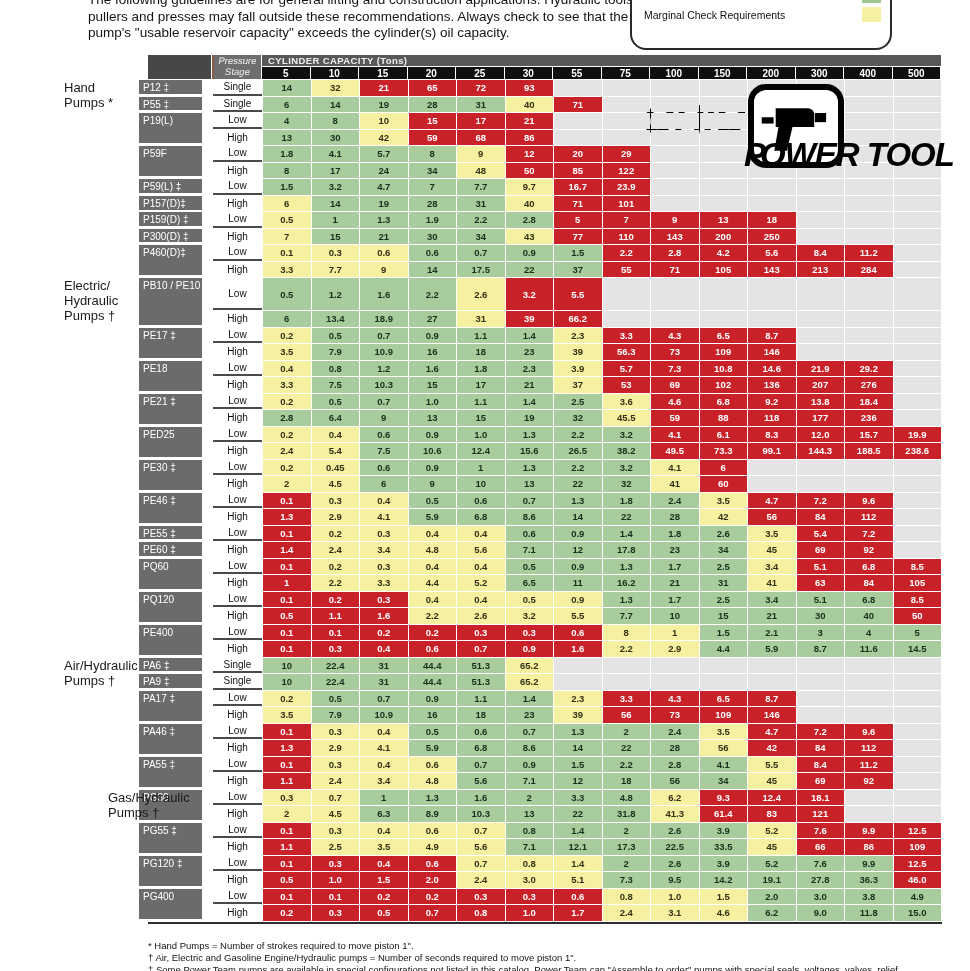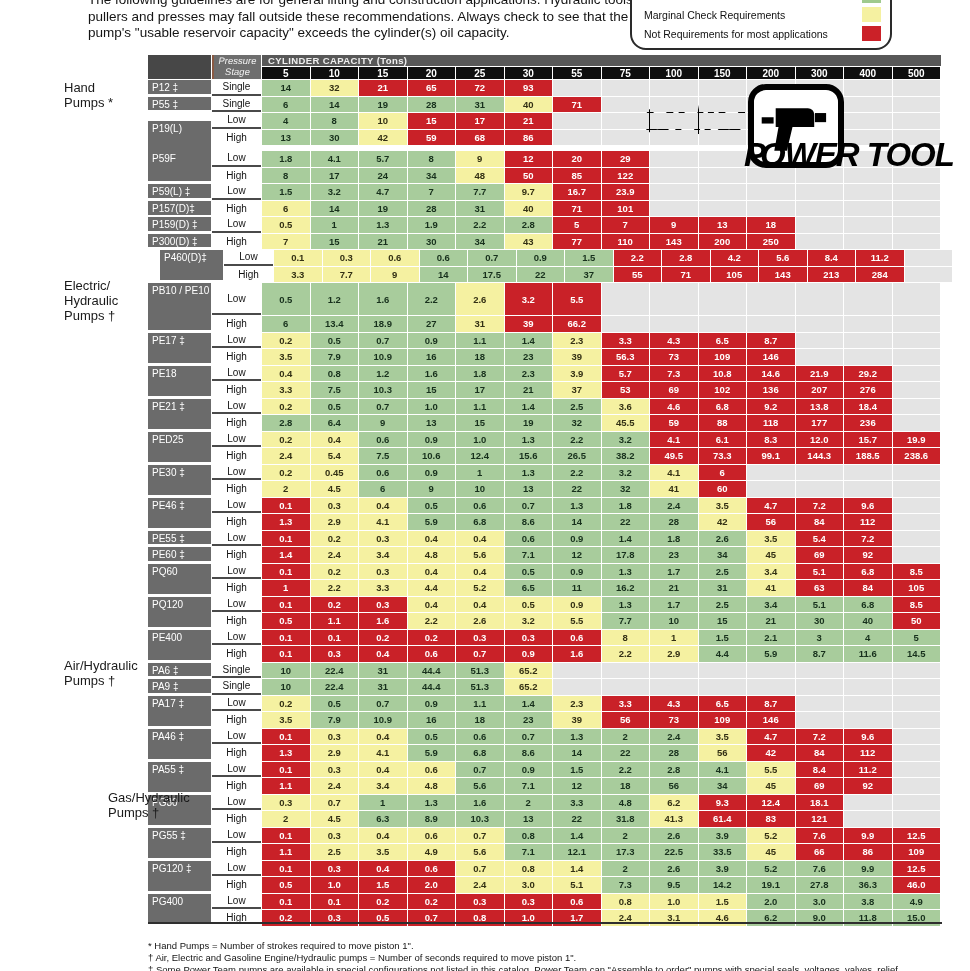--- a/index.html
+++ b/index.html
@@ -31,27 +31,27 @@
   .corner { position:absolute; left:0; top:0; width:63px; height:24px; background:#474747; }
   .pressure { position:absolute; left:64px; top:0; width:49px; height:24px; background:#6e6e6e;
               border-left:2px solid #8a5a43; color:#f2f2f2; font-size:9.5px; text-align:center; padding-top:1px; }
   .pressure span { display:block; transform:skewX(-10deg); line-height:10.5px; }
   .capband { position:absolute; left:114px; top:0; width:679px; height:11px; background:#585858;
              color:#efefef; font-size:9.5px; font-weight:700; padding:0 0 0 6px; line-height:11px; letter-spacing:.4px; }
   .colhdrs { position:absolute; left:114px; top:12px; display:flex; }
   .colhdr { width:47.5px; height:12px; margin-right:1px; background:#0f0f0f; color:#fff;
             font-size:10px; font-weight:700; display:flex; align-items:center; justify-content:center; }
   .rows { position:absolute; left:0; top:25px; width:794px; }
-  .pump { display:flex; }
+  .pump { display:flex;justify-content:flex-end; }
   .plabel { flex:none; width:63px; margin-right:1px; background:#6b6b6b; color:#fff;
             font-size:10px; line-height:12.5px; padding:2px 0 0 4px; }
   .prows { flex:none; }
   .prow { display:flex; margin-bottom:1px; }
   .stage { flex:none; width:49px; margin-right:1px; background:#fff; color:#111; font-size:10px;
-           display:flex; align-items:center; justify-content:center; }
+           display:flex; align-items:center; justify-content:center;margin-left:10px; }
   .stage.uline { border-bottom:2px solid #4a4a4a; }
   .cell { flex:none; width:47.5px; margin-right:1px; display:flex; align-items:center; justify-content:center;
           font-size:9.5px; font-weight:700; }
   .cell.g { background:var(--green); color:#17301c; }
   .cell.y { background:var(--yellow); color:#333014; }
   .cell.r { background:var(--red); color:#fff; }
   .cell.empty { background:var(--empty); }
   .tbl-bottom { position:absolute; left:148px; width:794px; height:2px; background:#2e2e2e; }
   
   .gutter-label { position:absolute; left:64px; width:84px; font-size:13px; line-height:15px; color:#1a1a1a; }
@@ -68,24 +68,20 @@
 </div>
 
 <div class="legend">
   <div class="legend-row">
     <span class="legend-label"></span>
     <span class="swatch" style="background: rgb(159, 202, 142);"></span>
   </div>
   <div class="legend-row">
     <span class="legend-label">Marginal Check Requirements</span>
     <span class="swatch" style="background: rgb(245, 241, 161);"></span>
-  </div>
-  <div class="legend-row">
-    <span class="legend-label">Not Requirements for most applications</span>
-    <span class="swatch" style="background: rgb(203, 33, 40);"></span>
   </div>
 </div>
 
 <div class="logo">
   <span class="logo-ohio">OHIO</span>
   <span class="drill">
     <svg width="70" height="60" viewBox="0 0 100 85" xmlns="http://www.w3.org/2000/svg">
       <rect x="1" y="30" width="17" height="9" fill="#000"></rect>
       <path d="M21 17 h46 a9 9 0 0 1 9 9 v18 h-31 l-8 34 h-18 l6 -34 h-4 z" fill="#000"></path>
       <rect x="77" y="24" width="16" height="13" fill="#000"></rect>
@@ -157,21 +153,21 @@
             <div class="cell empty"></div>
             <div class="cell empty"></div>
             <div class="cell empty"></div>
             <div class="cell empty"></div>
             <div class="cell empty"></div>
             <div class="cell empty"></div>
           </div>
         </div>
       </div>
       <div class="pump">
-        <div class="plabel" style="height: 30px; margin-top: 8px;">P19(L)</div>
+        <div class="plabel" style="height: 30px;">P19(L)</div>
         <div class="prows">
           <div class="prow" style="height: 15.5px;">
             <div class="stage uline">Low</div>
             <div class="cell g">4</div>
             <div class="cell g">8</div>
             <div class="cell y">10</div>
             <div class="cell r">15</div>
             <div class="cell r">17</div>
             <div class="cell r">21</div>
             <div class="cell empty"></div>

